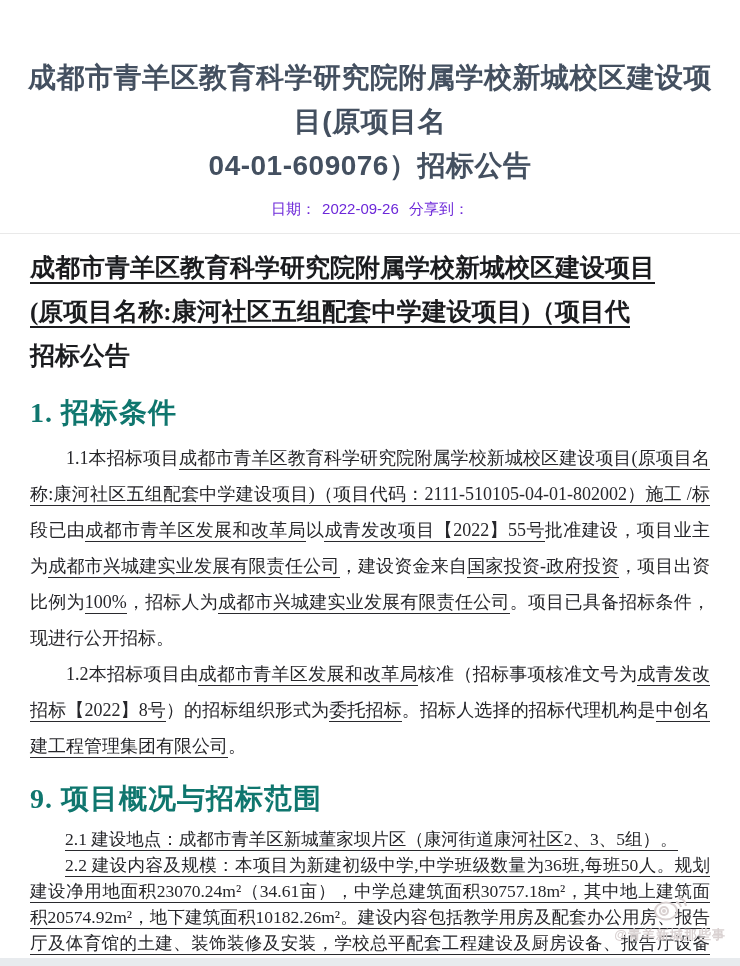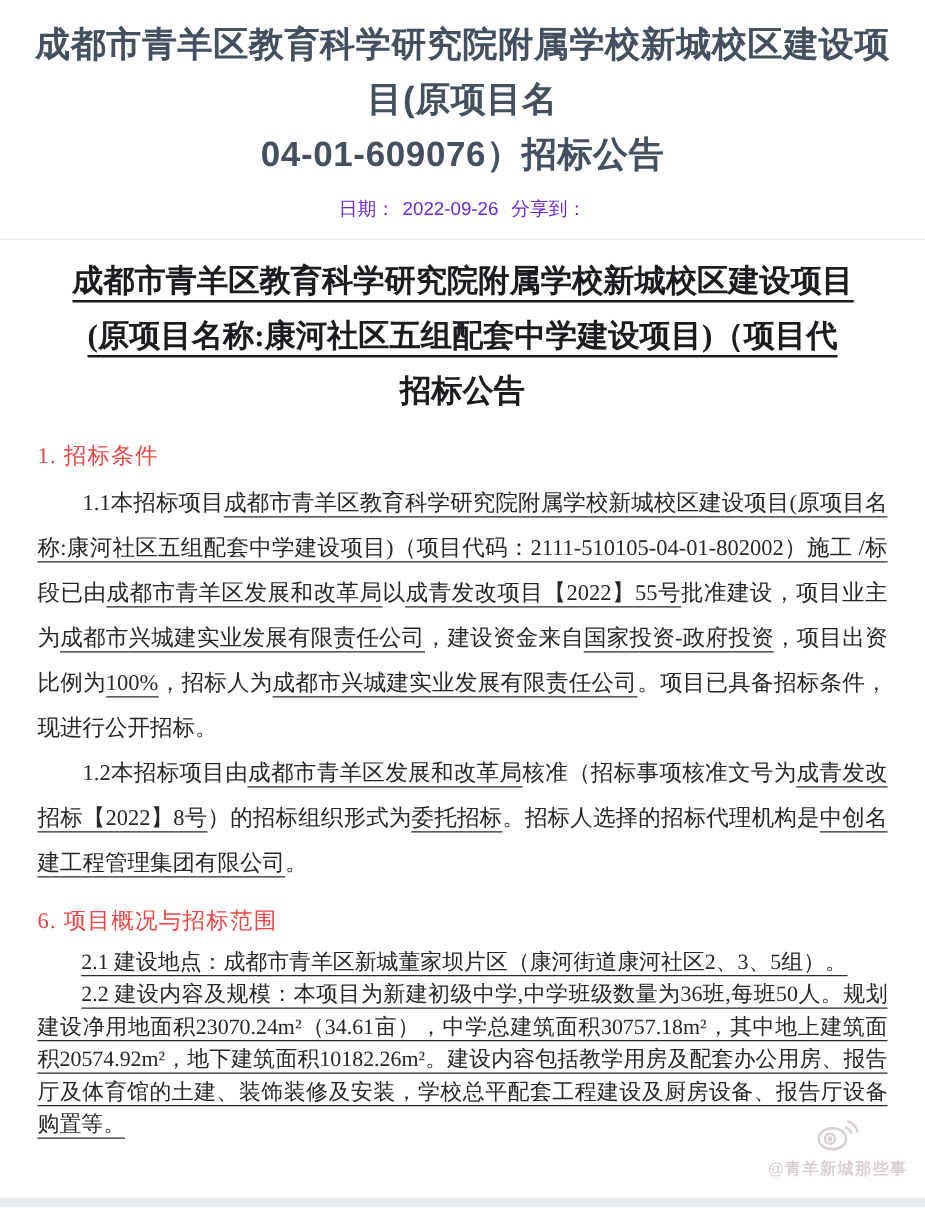--- a/index.html
+++ b/index.html
@@ -9,20 +9,21 @@
     background: #ffffff;
     font-family: "Liberation Serif", "DejaVu Serif", serif;
     color: #26262a;
     overflow: hidden;
   }
 
   
   .page-header {
     padding: 14px 26px 0 26px;
     text-align: center;
+    margin-top: 42px;
   }
   .page-title {
     font-family: "Liberation Sans", "DejaVu Sans", sans-serif;
     font-weight: bold;
     font-size: 28px;
     line-height: 44px;
     color: #445060;
     letter-spacing: 0.5px;
   }
   .date-row {
@@ -37,37 +38,37 @@
     border: none;
     border-top: 1px solid #e9e9e9;
     margin-top: 14px;
   }
 
   
   .doc {
     padding: 12px 30px 0 30px;
   }
   .doc-title {
-    text-align: center;
+    text-align: left;
     font-weight: bold;
     font-size: 25px;
     line-height: 44px;
     color: #1b1c1f;
   }
   .doc-title .dt-line { display: block; }
   .doc-title .dt-line > span { display: inline; }
   .doc-title .dt-line > span.u {
     border-bottom: 2px solid #1b1c1f;
     padding-bottom: 1px;
   }
 
   .sec-heading {
-    font-weight: normal;
-    font-size: 18px;
-    color: #ef4444;
+    font-weight: bold;
+    font-size: 28px;
+    color: #0f766e;
     margin-top: 16px;
     margin-bottom: 8px;
     letter-spacing: 1px;
   }
 
   .para {
     font-size: 18px;
     line-height: 36px;
     text-align: justify;
     text-indent: 2em;
@@ -131,21 +132,21 @@
     <span class="dt-line"><span class="u">成都市青羊区教育科学研究院附属学校新城校区建设项目</span></span>
     <span class="dt-line"><span class="u">(原项目名称:康河社区五组配套中学建设项目)（项目代</span></span>
     <span class="dt-line"><span>招标公告</span></span>
   </div>
 
   <h2 class="sec-heading">1. 招标条件</h2>
 
   <p class="para"><span>1.1本招标项目</span><span class="u">成都市青羊区教育科学研究院附属学校新城校区建设项目(原项目名称:康河社区五组配套中学建设项目)（项目代码：2111-510105-04-01-802002）施工 /标</span><span>段已由</span><span class="u">成都市青羊区发展和改革局</span><span>以</span><span class="u">成青发改项目【2022】55号</span><span>批准建设，项目业主为</span><span class="u">成都市兴城建实业发展有限责任公司</span><span>，建设资金来自</span><span class="u">国家投资-政府投资</span><span>，项目出资比例为</span><span class="u">100%</span><span>，招标人为</span><span class="u">成都市兴城建实业发展有限责任公司</span><span>。项目已具备招标条件，现进行公开招标。</span></p>
   <p class="para"><span>1.2本招标项目由</span><span class="u">成都市青羊区发展和改革局</span><span>核准（招标事项核准文号为</span><span class="u">成青发改招标【2022】8号</span><span>）的招标组织形式为</span><span class="u">委托招标</span><span>。招标人选择的招标代理机构是</span><span class="u">中创名建工程管理集团有限公司</span><span>。</span></p>
 
-  <h2 class="sec-heading">6. 项目概况与招标范围</h2>
+  <h2 class="sec-heading">9. 项目概况与招标范围</h2>
 
   <p class="item"><span class="u">2.1 建设地点：成都市青羊区新城董家坝片区（康河街道康河社区2、3、5组）。</span></p>
   <p class="item"><span class="u">2.2 建设内容及规模：本项目为新建初级中学,中学班级数量为36班,每班50人。规划建设净用地面积23070.24m²（34.61亩），中学总建筑面积30757.18m²，其中地上建筑面积20574.92m²，地下建筑面积10182.26m²。建设内容包括教学用房及配套办公用房、报告厅及体育馆的土建、装饰装修及安装，学校总平配套工程建设及厨房设备、报告厅设备购置等。</span></p>
 
 </article>
 
 <div class="watermark">
   <span>
     <svg width="36" height="30" viewBox="0 0 36 30" fill="none" stroke="#d9d1d1" stroke-width="2">
       <ellipse cx="14" cy="19" rx="11" ry="8.5"></ellipse>

